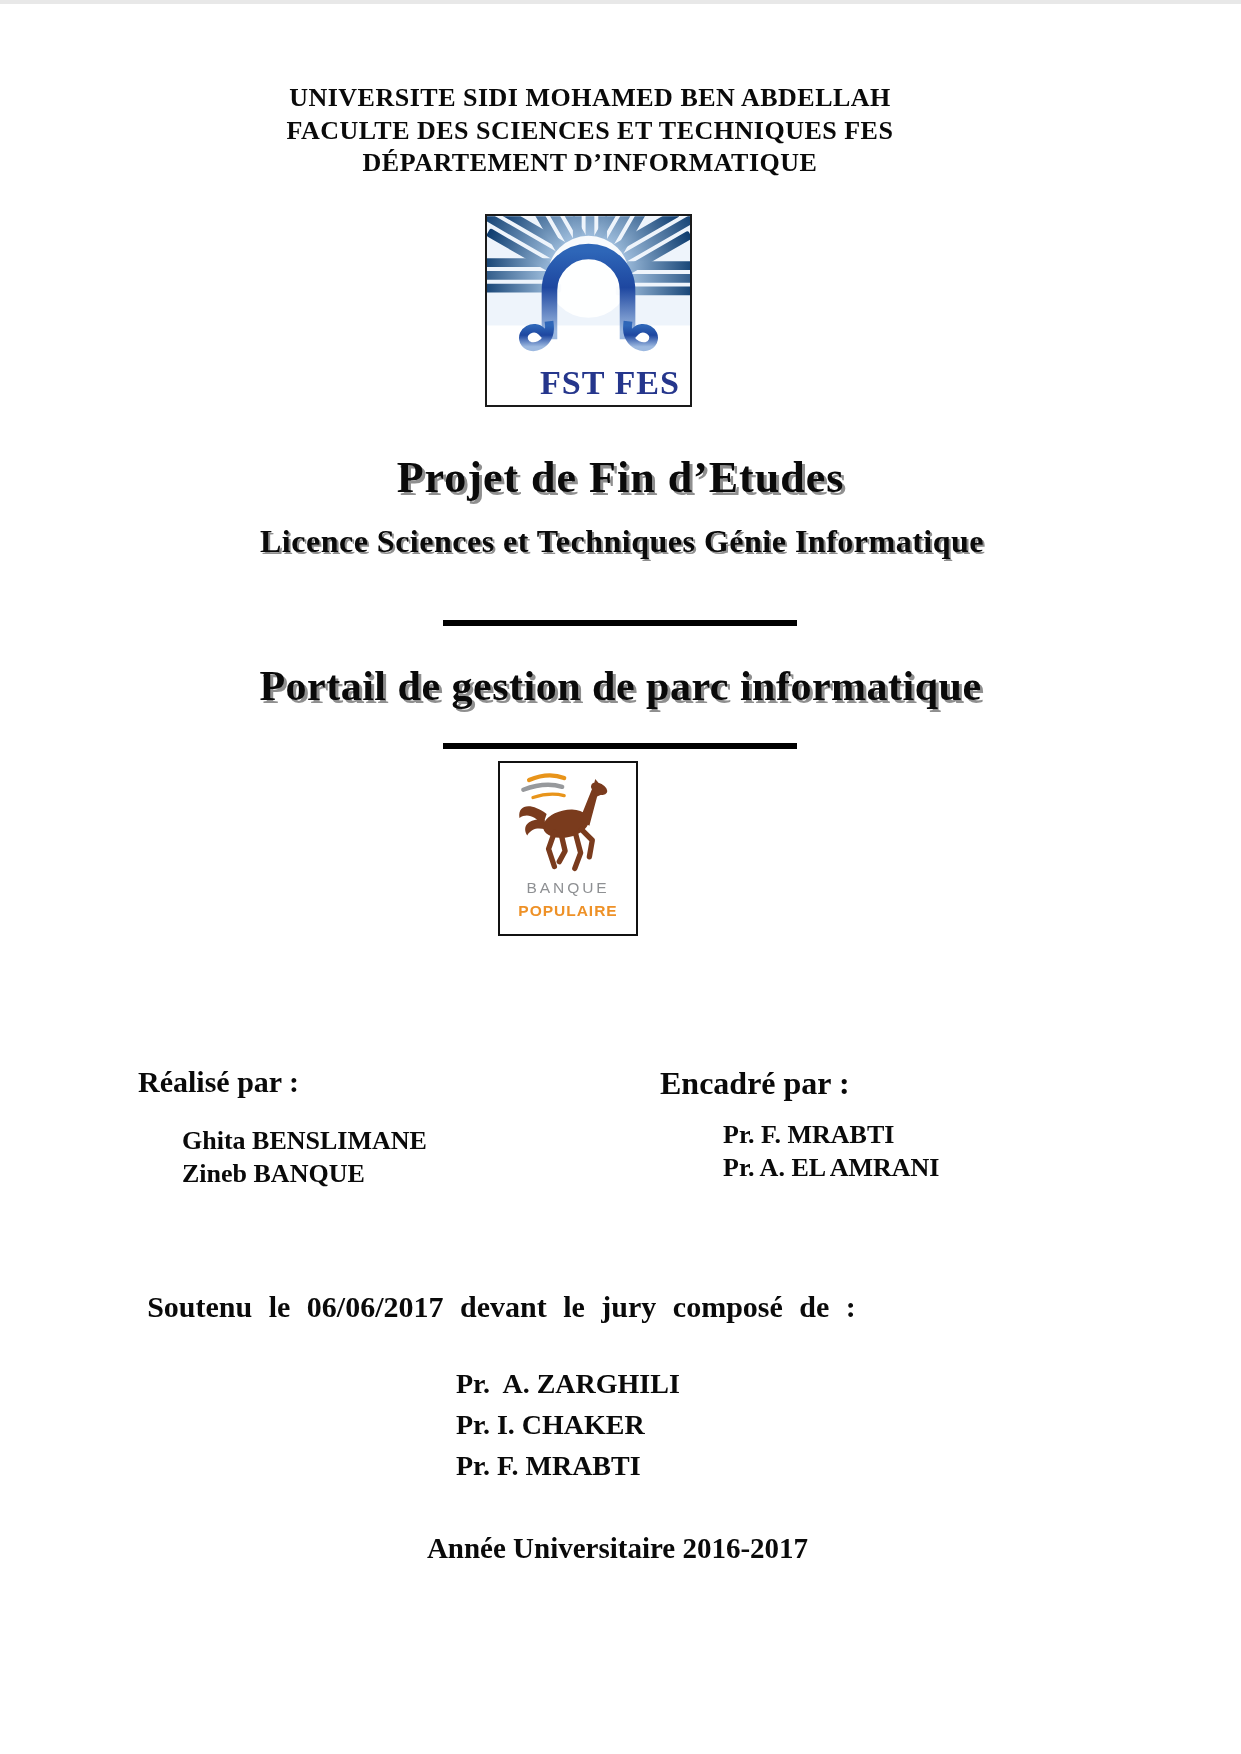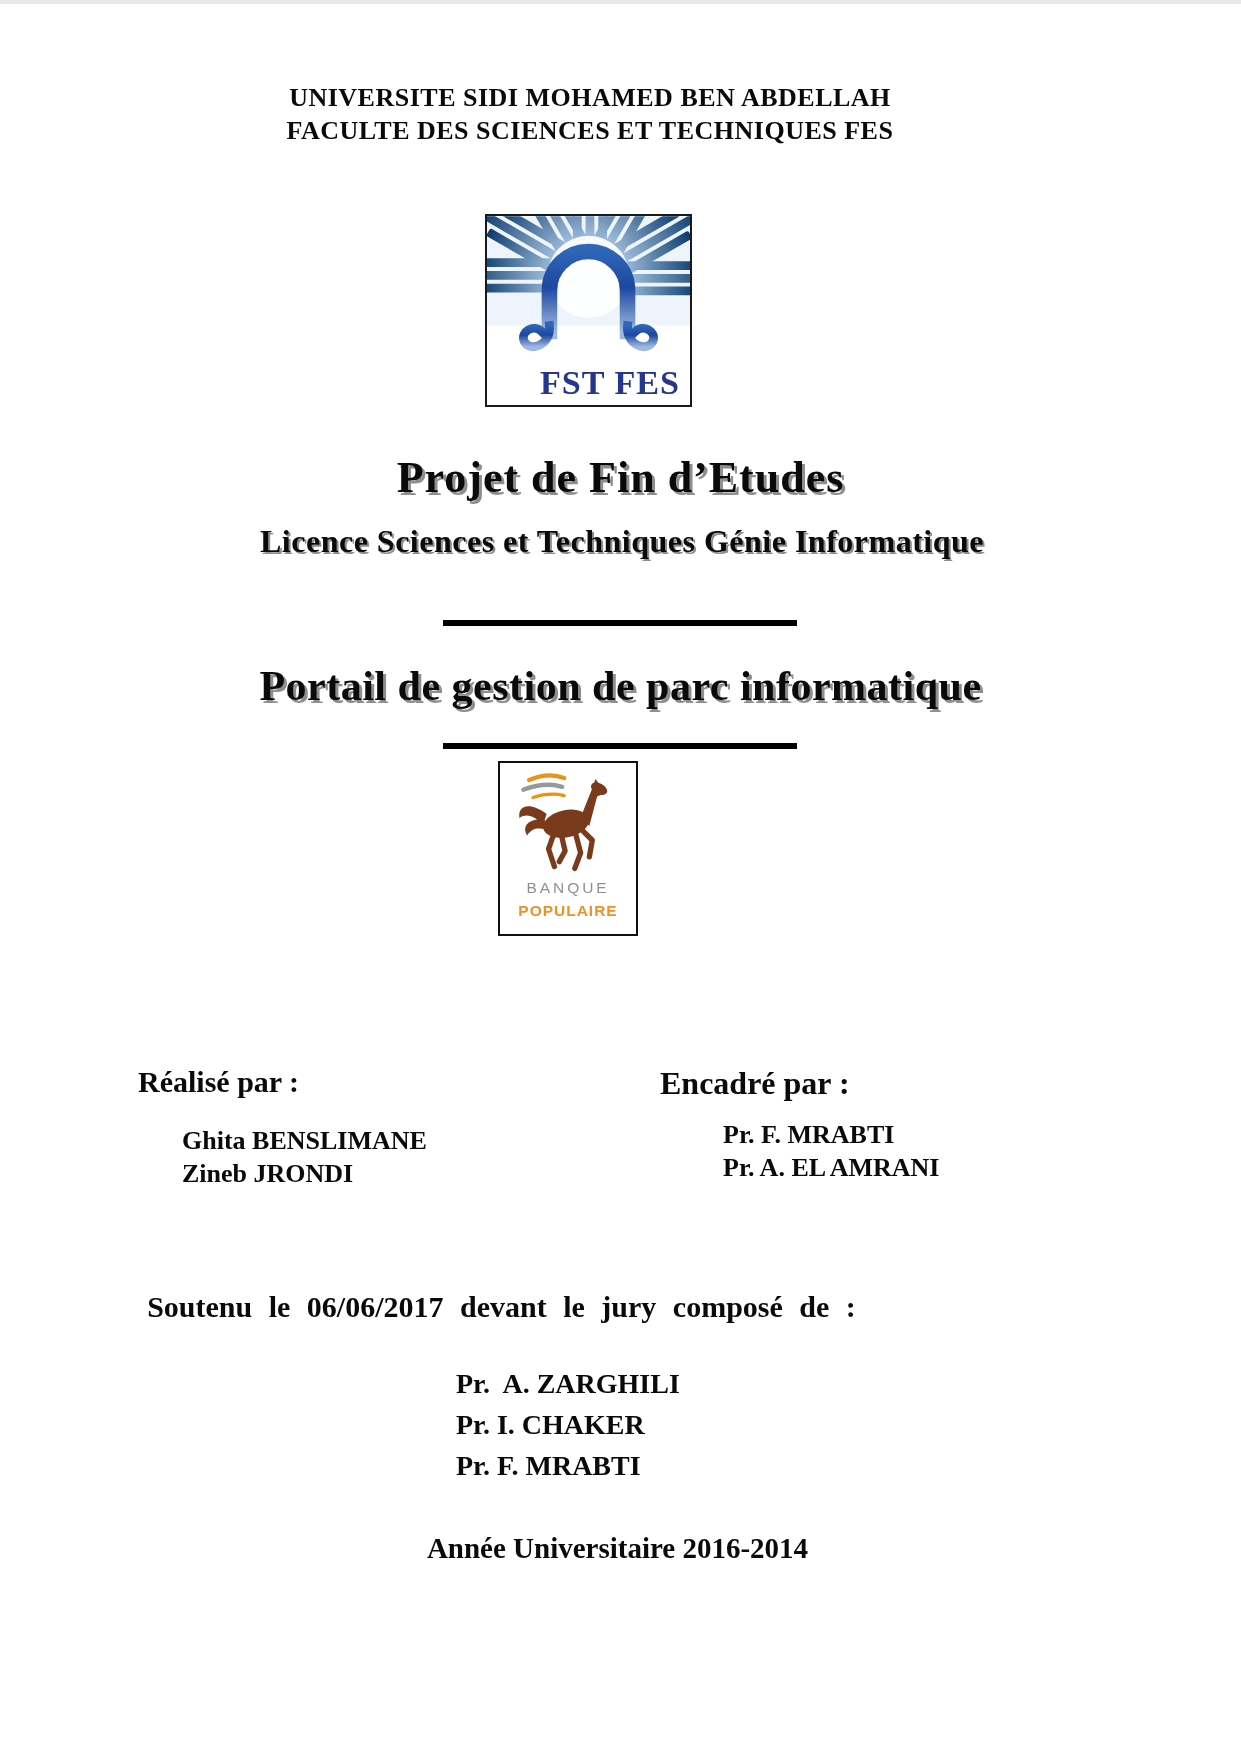--- a/index.html
+++ b/index.html
@@ -92,20 +92,21 @@
   }
 </style>
 </head>
 <body>
 
 <div class="page">
 
   <header class="uni-header">
     <div>UNIVERSITE SIDI MOHAMED BEN ABDELLAH</div>
     <div>FACULTE DES SCIENCES ET TECHNIQUES FES</div>
+    <div>DÉPARTEMENT D’INFORMATIQUE</div>
   </header>
 
   <div class="fst-logo">
     <svg viewBox="0 0 208 193">
       <defs>
         <linearGradient id="ray" x1="0" y1="0" x2="1" y2="0">
           <stop offset="0" stop-color="#aecbe8"></stop>
           <stop offset="1" stop-color="#0b3a6d"></stop>
         </linearGradient>
         <linearGradient id="mono" x1="0" y1="0" x2="0" y2="1">
@@ -182,31 +183,31 @@
       <text x="70" y="157" text-anchor="middle" font-size="16" font-weight="bold" letter-spacing="1" font-family="Liberation Sans, sans-serif" fill="#ee9127">POPULAIRE</text>
     </svg>
   </div>
 
 
   <div class="label-realise">Réalisé par :</div>
   <div class="label-encadre">Encadré par :</div>
 
   <div class="students">
     <div>Ghita BENSLIMANE</div>
-    <div>Zineb JRONDI</div>
+    <div>Zineb BANQUE</div>
   </div>
 
   <div class="supervisors">
     <div>Pr. F. MRABTI</div>
     <div>Pr. A. EL AMRANI</div>
   </div>
 
   <div class="soutenu">Soutenu le 06/06/2017 devant le jury composé de :</div>
 
   <div class="jury">
     <div>Pr.  A. ZARGHILI</div>
     <div>Pr. I. CHAKER</div>
     <div>Pr. F. MRABTI</div>
   </div>
 
-  <div class="annee">Année Universitaire 2016-2014</div>
+  <div class="annee">Année Universitaire 2016-2017</div>
 
 </div>
 
 </body></html>

